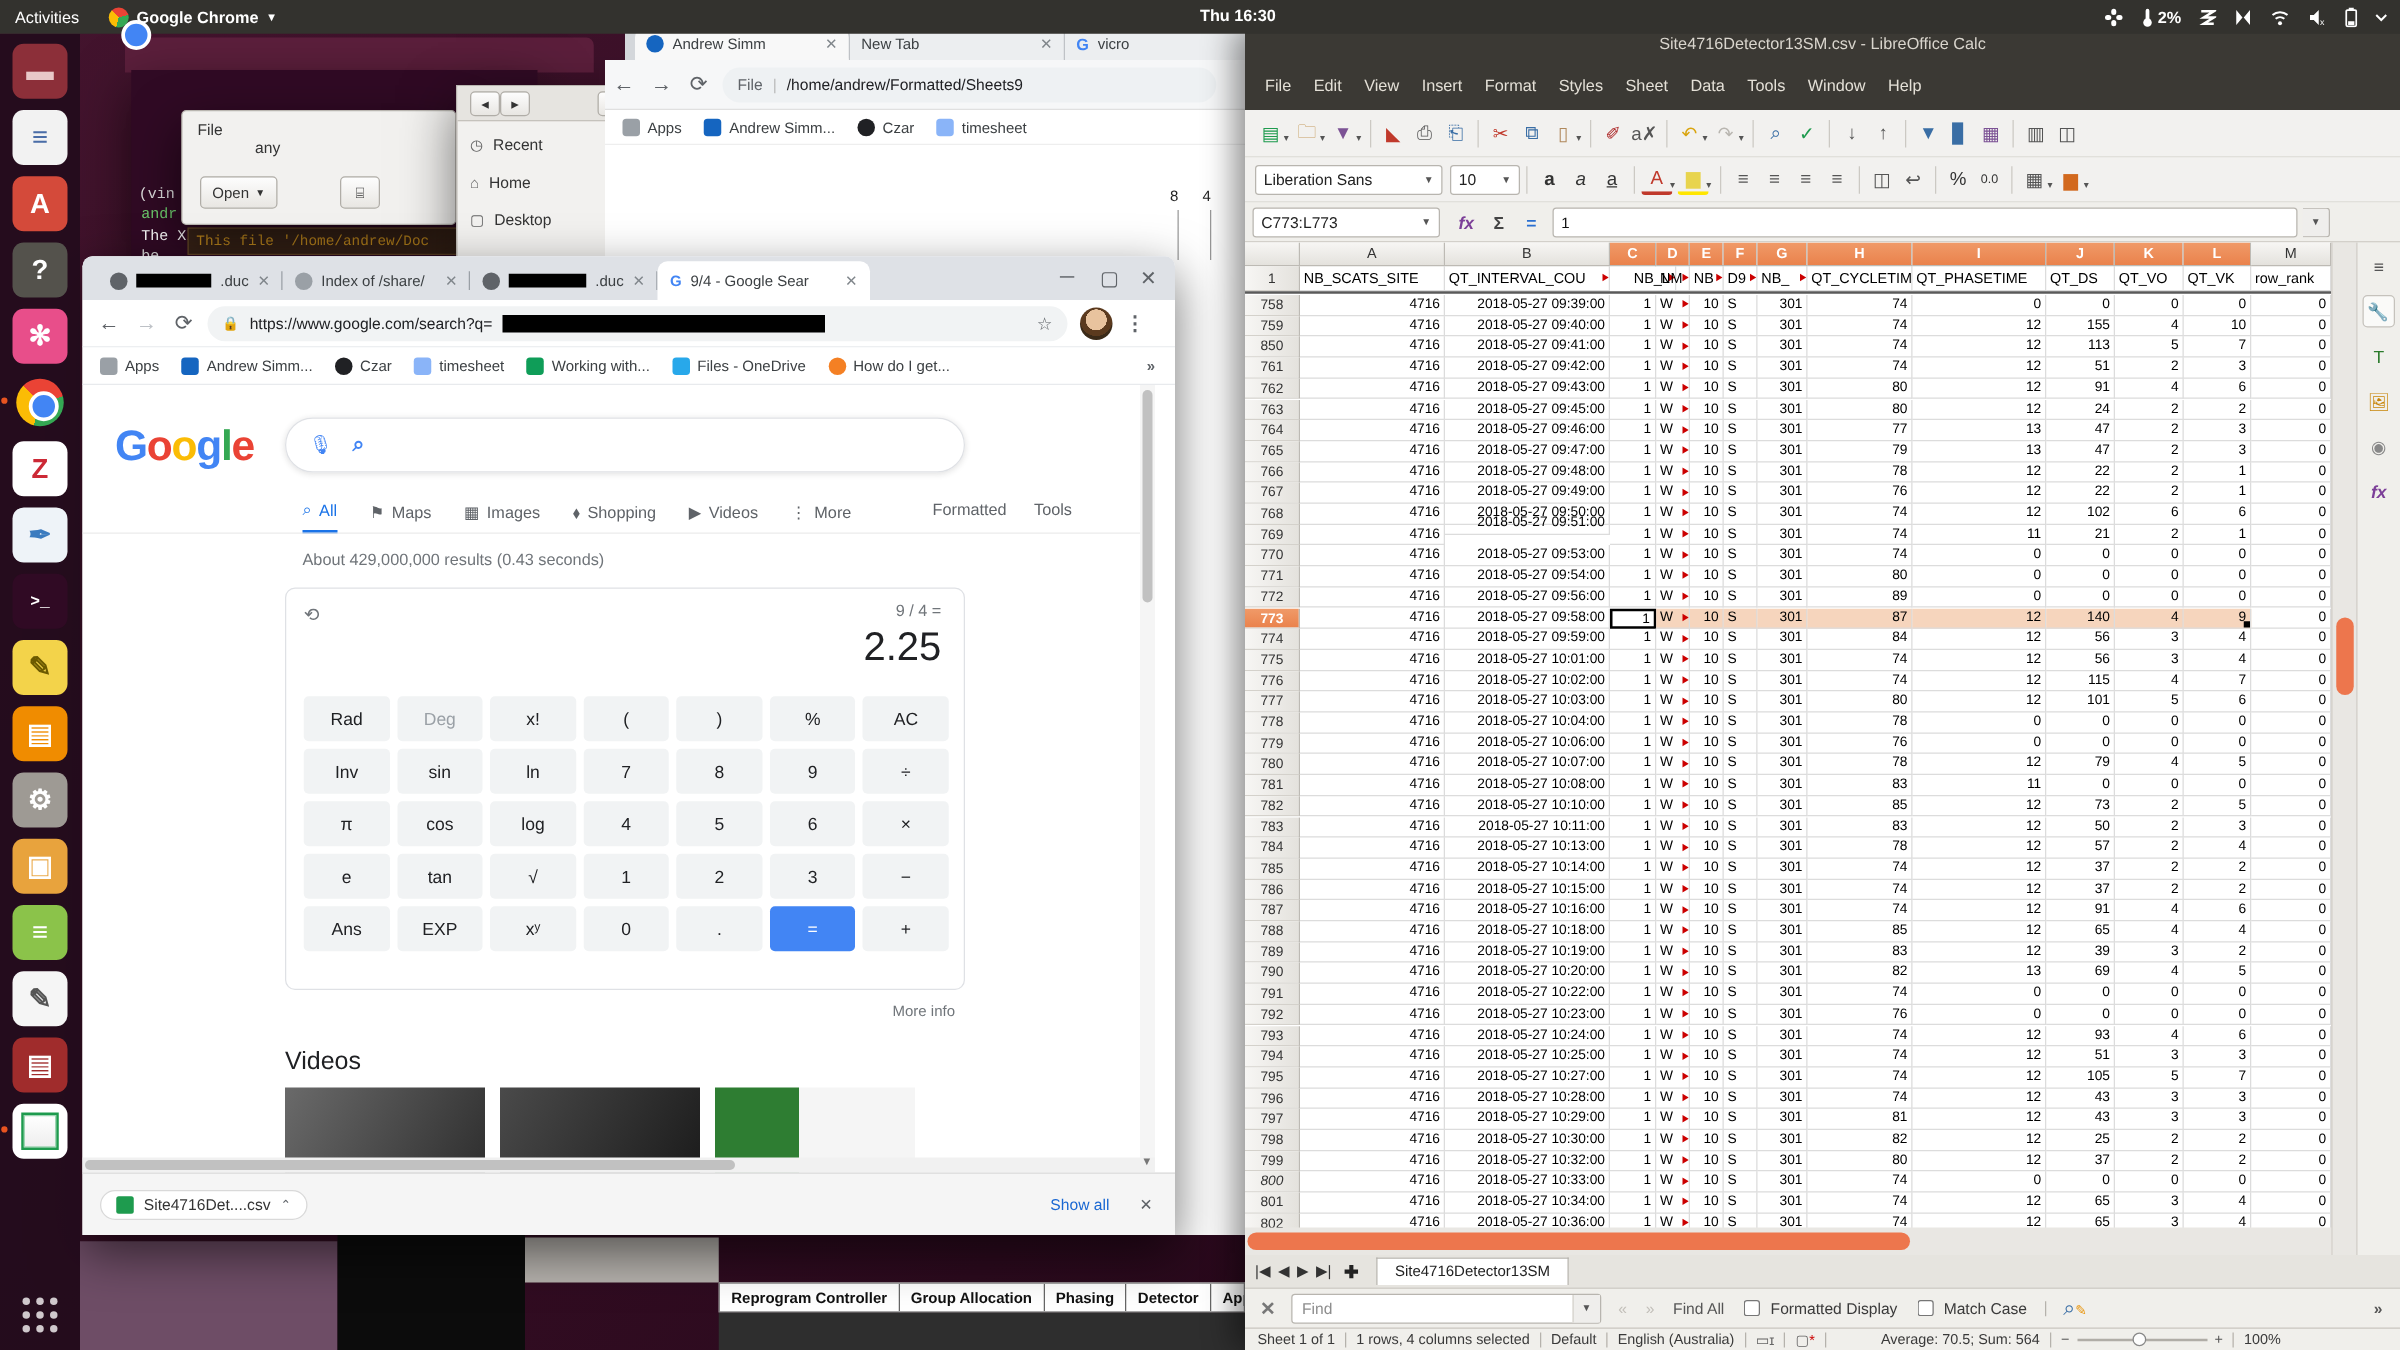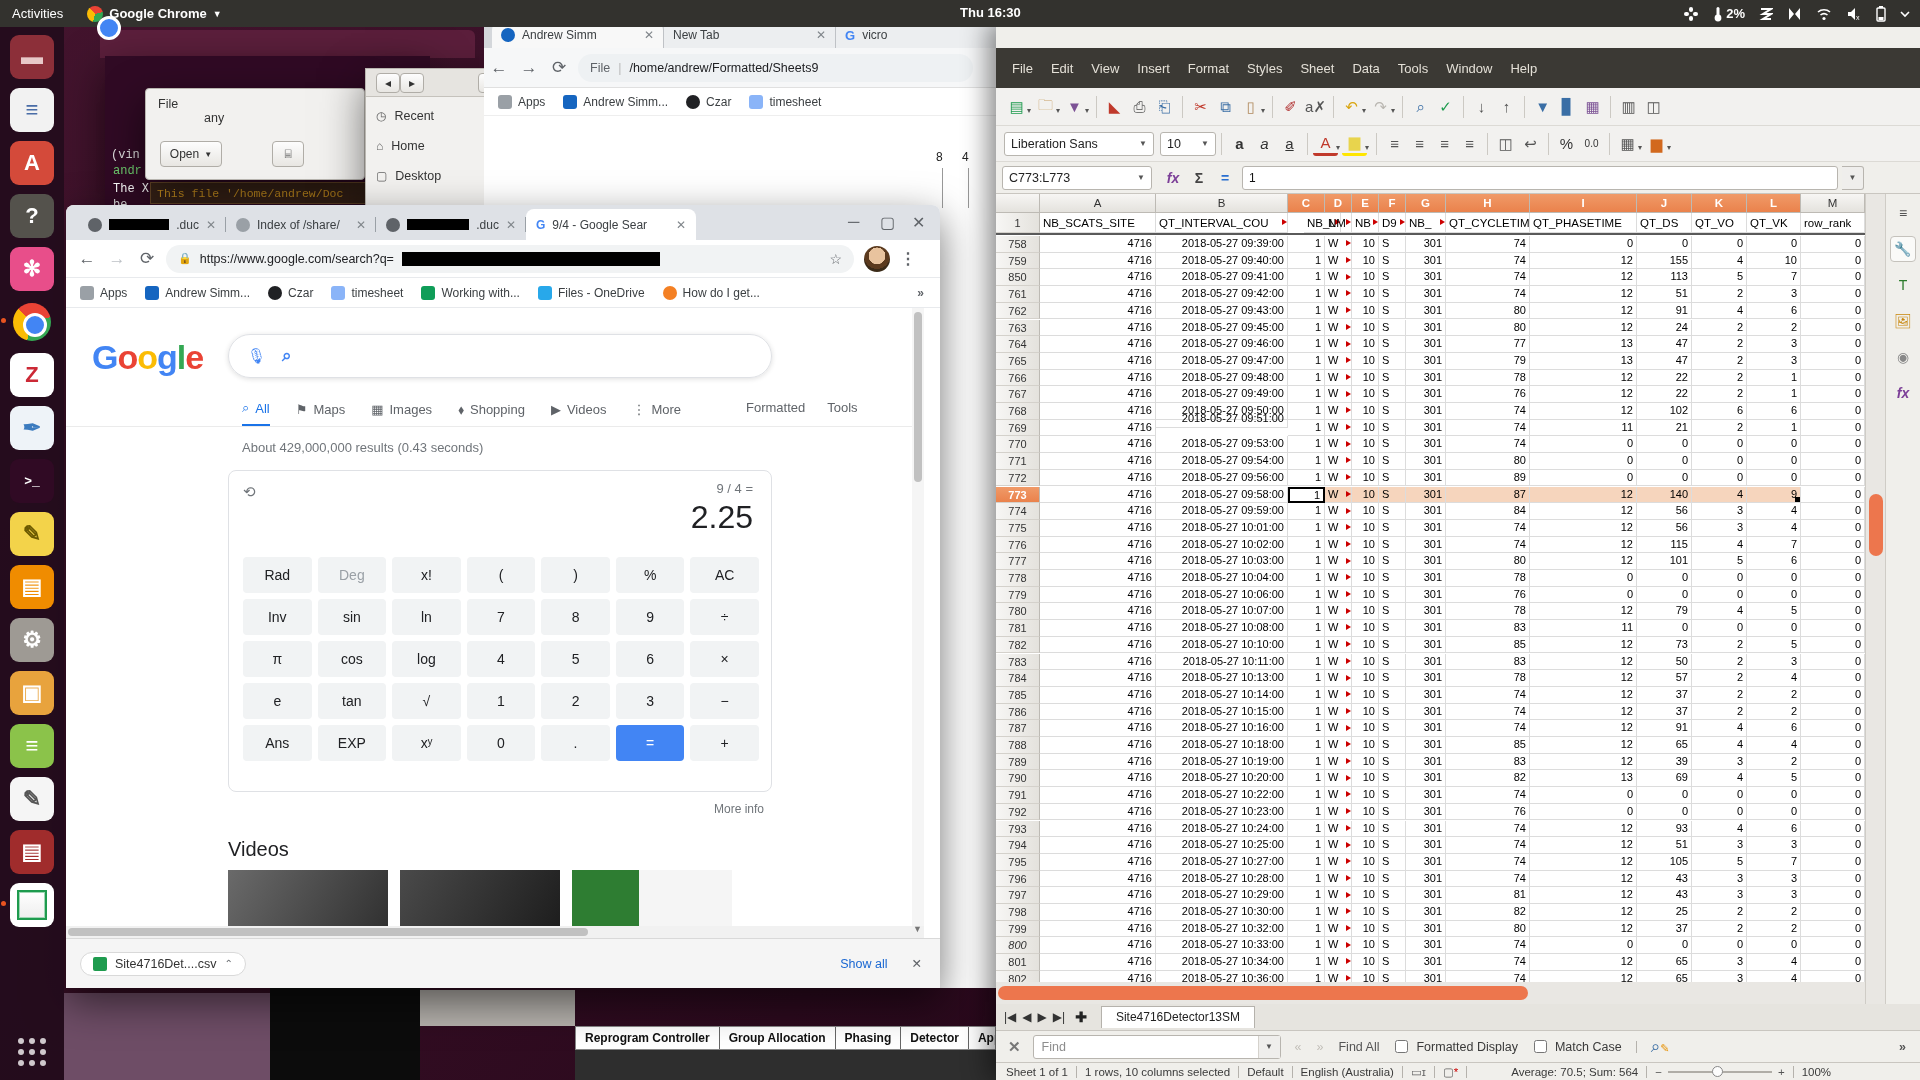--- a/index.html
+++ b/index.html
@@ -17,21 +17,21 @@
   .dock{left:0;top:27px;width:64px;height:1053px;background:rgba(35,12,28,0.92);z-index:55;display:flex;flex-direction:column;align-items:center;padding-top:8px;gap:9px;}
   .dk{width:44px;height:44px;border-radius:9px;display:flex;align-items:center;justify-content:center;font-size:22px;font-weight:bold;position:relative;flex:none;}
   .dk .run{position:absolute;left:-9px;top:18px;width:5px;height:5px;background:#e95420;border-radius:50%;}
   .chrome-ball{width:38px;height:38px;border-radius:50%;background:conic-gradient(from -45deg,#ea4335 0 120deg,#34a853 0 240deg,#fbbc05 0 360deg);position:relative;}
   .chrome-ball:after{content:"";position:absolute;left:10px;top:10px;width:18px;height:18px;border-radius:50%;background:#4285f4;border:3px solid #fff;}
   .dots9{display:grid;grid-template-columns:repeat(3,6px);grid-gap:5px;}
   .dots9 i{width:6px;height:6px;border-radius:50%;background:#cfc8cc;}
   
   .winshadow{box-shadow:0 14px 40px rgba(0,0,0,.55);}
   
-  .bgtabs{background:#d4d7db;border-radius:8px 8px 0 0;display:flex;align-items:flex-end;z-index:20;}
+  .bgtabs{background:#d4d7db;border-radius:8px 8px 0 0;display:flex;align-items:flex-end;z-index:20;margin-left:16px;}
   .bgtab{height:26px;margin-top:4px;background:#eceef0;border-right:1px solid #bfc2c6;display:flex;align-items:center;padding:0 9px;font-size:12px;color:#3c4043;gap:7px;}
   .x{color:#80868b;font-size:12px;}
   
   .fchrome{left:66px;top:205px;width:874px;height:783px;border-radius:8px 8px 0 0;background:#fff;z-index:40;}
   .tabstrip{left:0;top:0;width:100%;height:35px;background:#dee1e6;border-radius:8px 8px 0 0;}
   .ctab{position:absolute;top:4px;height:31px;display:flex;align-items:center;gap:7px;font-size:12px;color:#3c4043;padding:0 10px;}
   .ctab.active{background:#fff;border-radius:8px 8px 0 0;z-index:2;}
   .ctab .sep{position:absolute;right:0;top:8px;width:1px;height:15px;background:#9aa0a6;}
   .redact{display:inline-block;background:#000;height:11px;}
   .favdot{width:14px;height:14px;border-radius:50%;flex:none;}
@@ -180,20 +180,21 @@
       <span class="ellip" style="flex:1;">New Tab</span>
         <span class="x">✕</span>
     </div>
     <div class="bgtab" style="width:262px;border-right:none;">
       <span style="color:#4285f4;font-weight:bold;font-size:13px;">G</span>
       <span class="ellip" style="flex:1;">vicro</span>
     </div>
   </div>
 
   <div class="ab lo">
+    <div class="ab lo-title">Site4716Detector13SM.csv - LibreOffice Calc</div>
     <div class="ab lo-menu" id="lo-menu">
         <span>File</span>
         <span>Edit</span>
         <span>View</span>
         <span>Insert</span>
         <span>Format</span>
         <span>Styles</span>
         <span>Sheet</span>
         <span>Data</span>
         <span>Tools</span>
@@ -993,21 +994,21 @@
       <input type="checkbox" style="margin-left: 16px;">
       <span style="margin-left:5px;">Match Case</span>
       <span class="st-sep" style="margin:0 14px;"></span>
       <span style="color:#3a6ea5;font-size:17px;">⌕<span style="color:#e8950c;font-size:11px;">✎</span></span>
       <span style="margin-left:auto;margin-right:14px;color:#555;font-weight:bold;">»</span>
     </div>
 
     <div class="ab lo-status">
       <span style="margin-left:10px;">Sheet 1 of 1</span>
       <span class="st-sep"></span>
-      <span>1 rows, 10 columns selected</span>
+      <span>1 rows, 4 columns selected</span>
       <span class="st-sep"></span>
       <span>Default</span>
       <span class="st-sep"></span>
       <span>English (Australia)</span>
       <span class="st-sep"></span>
       <span style="color:#666;">▭ɪ</span>
       <span class="st-sep"></span>
       <span style="color:#666;">▢<span style="color:#c00;">*</span></span>
       <span class="st-sep"></span>
       <span style="margin-left:36px;">Average: 70.5; Sum: 564</span>

